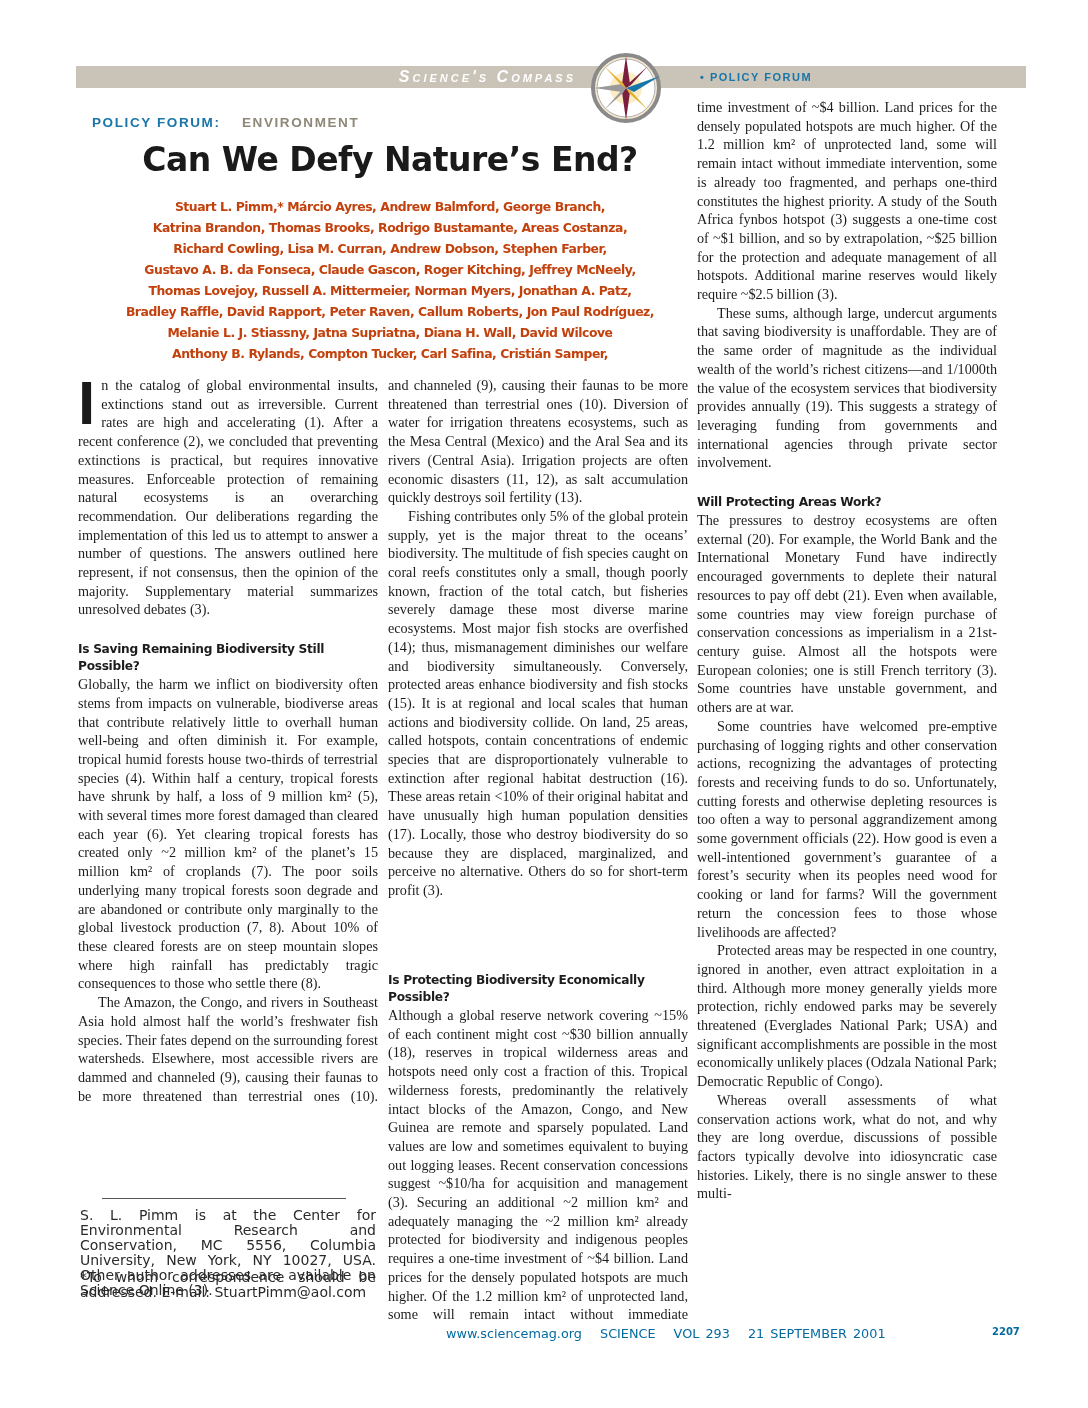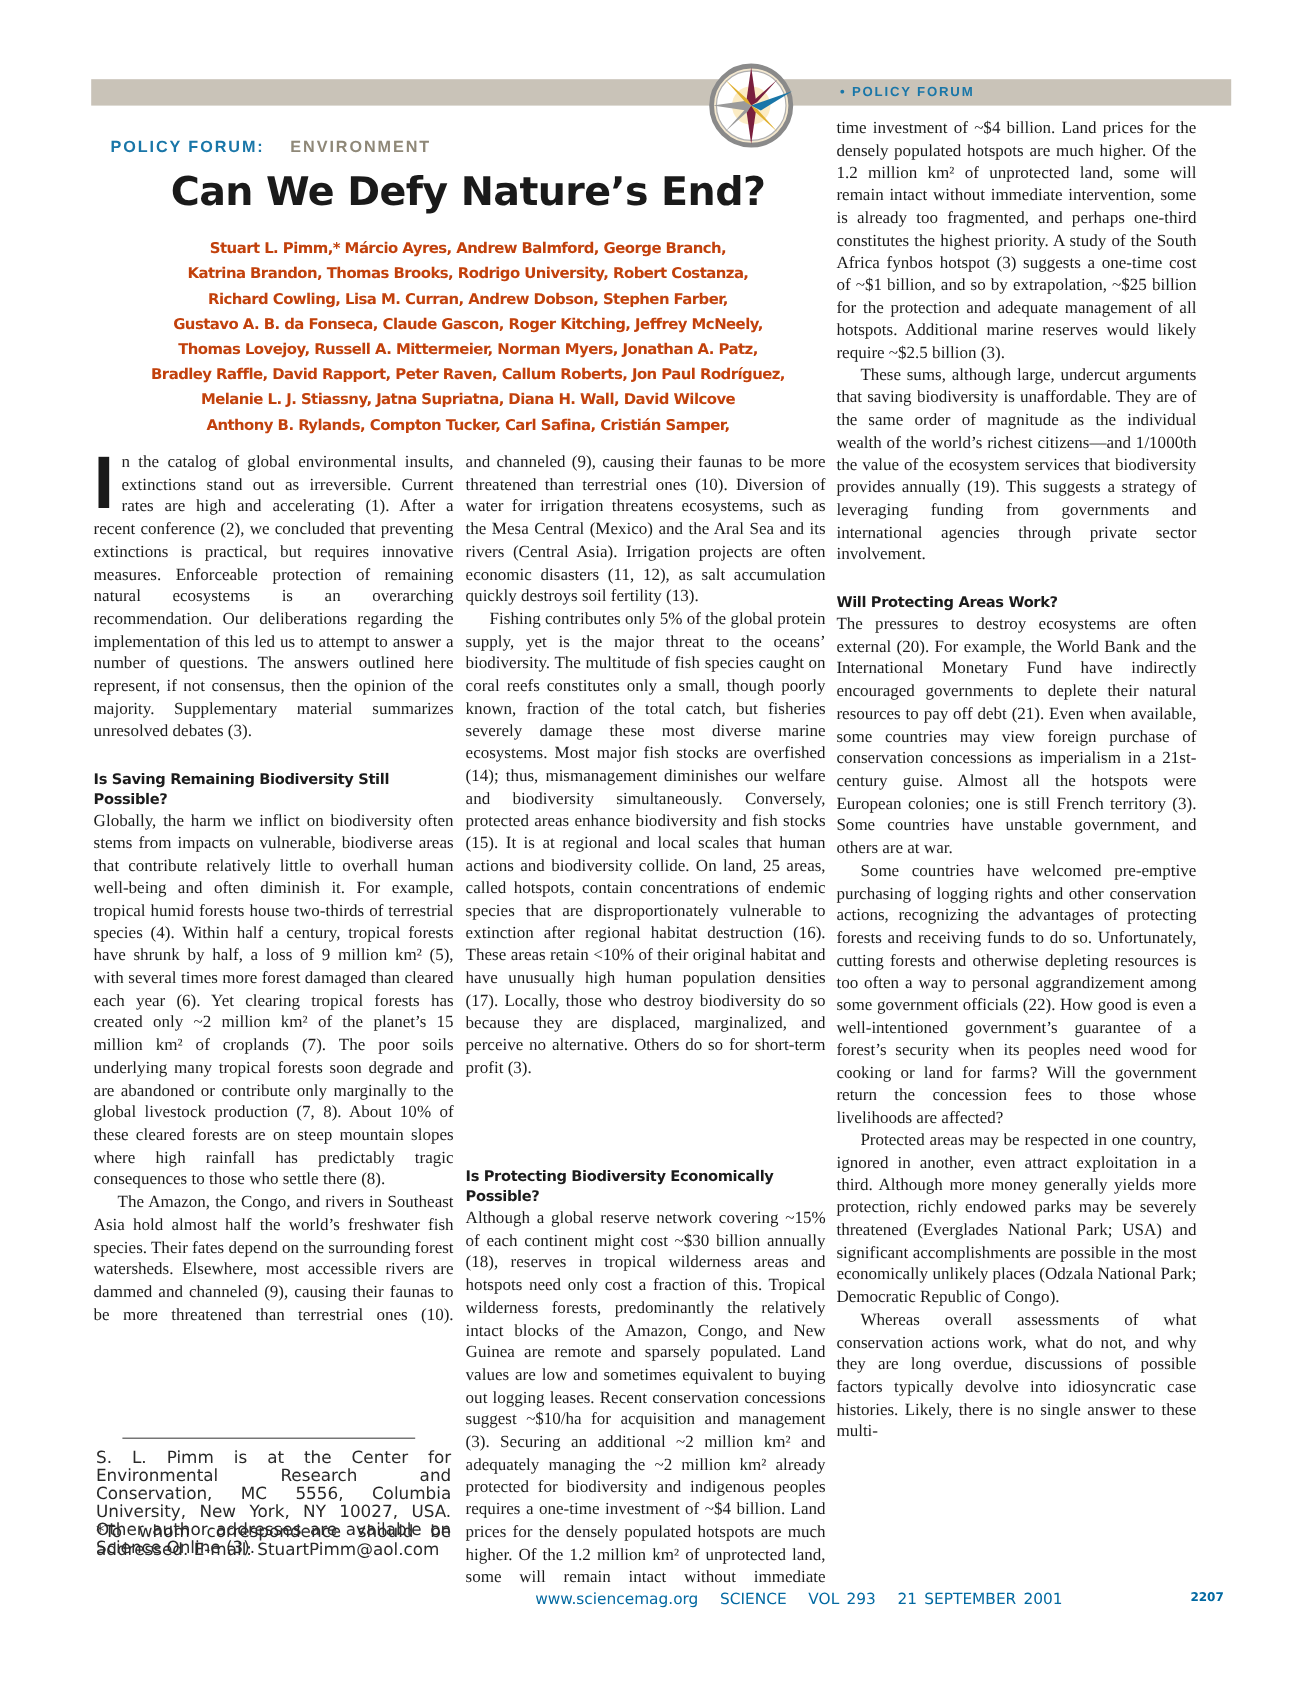--- a/index.html
+++ b/index.html
@@ -27,20 +27,21 @@
   .fn2 { top: 1270px; }
   .footer { position: absolute; top: 1326px; font-family: "DejaVu Sans", sans-serif; font-size: 12.8px; color: #0369a1; }
   .footer-left { left: 446px; word-spacing: 2px; }
   .footer-left span { margin-right: 12px; }
   .footer-page { left: 992px; font-weight: bold; font-size: 10px; }
 </style>
 </head>
 <body>
 
 <div class="banner">
+  <div class="banner-left">Science's Compass</div>
   <div class="banner-right">• POLICY FORUM</div>
 </div>
 
 <svg class="compass" viewBox="0 0 72 72">
   <circle cx="36" cy="36" r="33" fill="#f5e9d0" stroke="#8a8a8a" stroke-width="4"></circle>
   <circle cx="36" cy="36" r="29" fill="#ffffff" stroke="#b0b0b0" stroke-width="1"></circle>
   <circle cx="36" cy="36" r="16" fill="#fbe7b5" opacity="0.8"></circle>
   <polygon points="36,4 40,32 36,36 32,32" fill="#7a1f3d"></polygon>
   <polygon points="36,68 32,40 36,36 40,40" fill="#7a1f3d"></polygon>
   <polygon points="4,36 32,32 36,36 32,40" fill="#9a9a9a"></polygon>
@@ -53,21 +54,21 @@
 
 <div class="kicker">
   <span class="k1">POLICY FORUM:</span>
   <span class="k2">ENVIRONMENT</span>
 </div>
 
 <h1 class="title" style="margin:0;">Can We Defy Nature’s End?</h1>
 
 <div class="authors">
   <div>Stuart L. Pimm,* Márcio Ayres, Andrew Balmford, George Branch,</div>
-  <div>Katrina Brandon, Thomas Brooks, Rodrigo University, Robert Costanza,</div>
+  <div>Katrina Brandon, Thomas Brooks, Rodrigo Bustamante, Areas Costanza,</div>
   <div>Richard Cowling, Lisa M. Curran, Andrew Dobson, Stephen Farber,</div>
   <div>Gustavo A. B. da Fonseca, Claude Gascon, Roger Kitching, Jeffrey McNeely,</div>
   <div>Thomas Lovejoy, Russell A. Mittermeier, Norman Myers, Jonathan A. Patz,</div>
   <div>Bradley Raffle, David Rapport, Peter Raven, Callum Roberts, Jon Paul Rodríguez,</div>
   <div>Melanie L. J. Stiassny, Jatna Supriatna, Diana H. Wall, David Wilcove</div>
   <div>Anthony B. Rylands, Compton Tucker, Carl Safina, Cristián Samper,</div>
 </div>
 
 <div class="col col1">
   <p><span class="dropcap">I</span><span>n the catalog of global environmental insults, extinctions stand out as irreversible. Current rates are high and accelerating (1). After a recent conference (2), we concluded that preventing extinctions is practical, but requires innovative measures. Enforceable protection of remaining natural ecosystems is an overarching recommendation. Our deliberations regarding the implementation of this led us to attempt to answer a number of questions. The answers outlined here represent, if not consensus, then the opinion of the majority. Supplementary material summarizes unresolved debates (3).</span></p>

